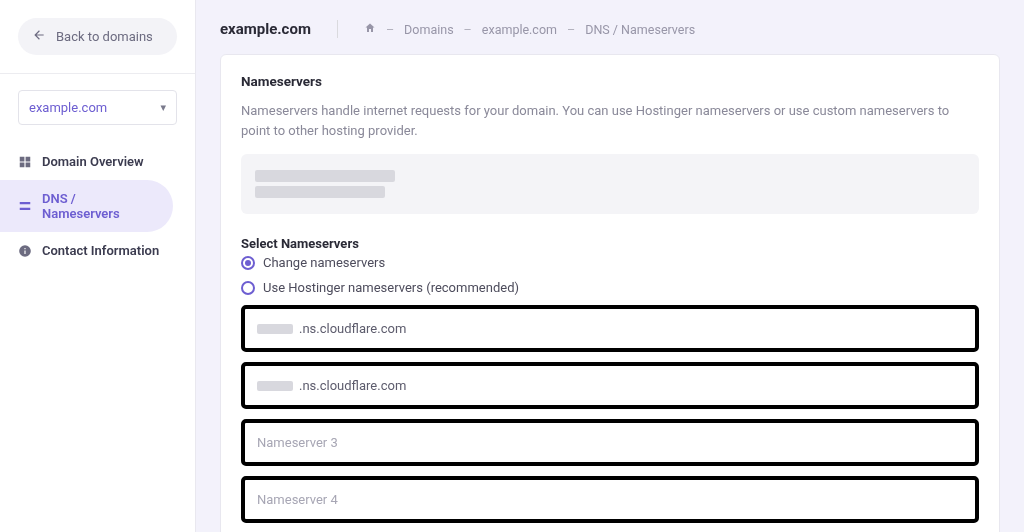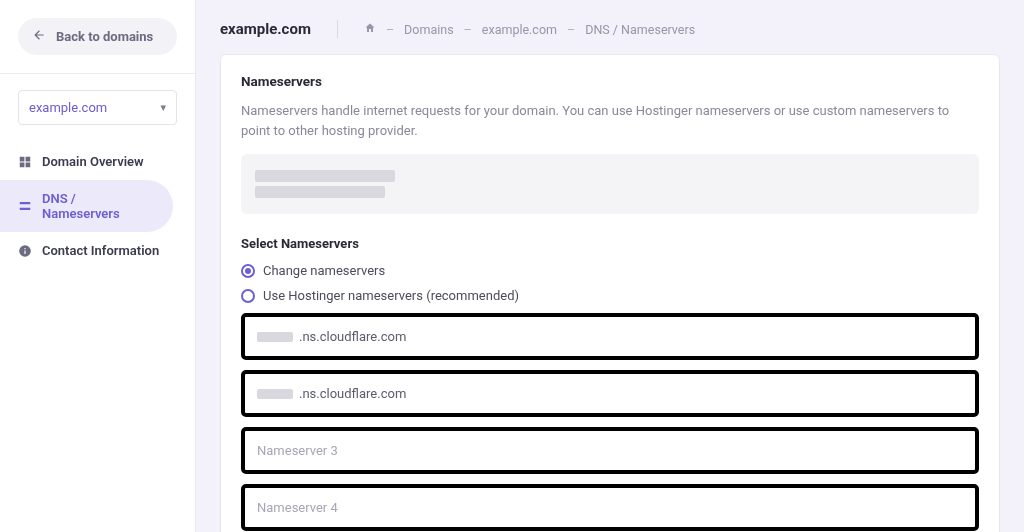--- a/index.html
+++ b/index.html
@@ -22,21 +22,21 @@
   .back-pill {
     margin: 0 18px 18px 18px;
     background: #f3f3f7;
     border-radius: 999px;
     padding: 10px 14px;
     display: flex;
     align-items: center;
     gap: 10px;
     cursor: pointer;
     color: #6c6b80;
-    font-weight: 700;
+    font-weight: 400;
   }
   .back-pill svg { width: 14px; height: 14px; fill: #6c6b80; }
   .sidebar-divider { height: 1px; background: #ececf0; margin: 0 0 16px 0; }
   .domain-select {
     margin: 0 18px 18px 18px;
     border: 1px solid #e3e3ea;
     border-radius: 4px;
     padding: 9px 10px;
     display: flex;
     align-items: center;
@@ -96,21 +96,21 @@
     margin-bottom: 22px;
   }
   .ns-current .mline {
     height: 12px;
     border-radius: 2px;
     margin: 4px 0;
     background: #d8d8de;
   }
   .ns-current .mline.l1 { width: 140px; }
   .ns-current .mline.l2 { width: 130px; }
-  .section-sub { font-size: 13px; font-weight: 700; margin-bottom: 12px; color: #2a2a36; }
+  .section-sub { font-size: 13px; font-weight: 700; margin-bottom: 4px; color: #2a2a36; }
   .radio-row { display: flex; align-items: center; gap: 8px; margin-bottom: 10px; cursor: pointer; font-size: 13px; color: #4d4c5c; }
   .radio {
     width: 14px; height: 14px;
     border: 2px solid #6d5ed1;
     border-radius: 50%;
     display: inline-flex; align-items: center; justify-content: center;
   }
   .radio .dot { width: 6px; height: 6px; border-radius: 50%; background: #6d5ed1; display: none; }
   .radio.checked .dot { display: block; }
   .ns-input {

